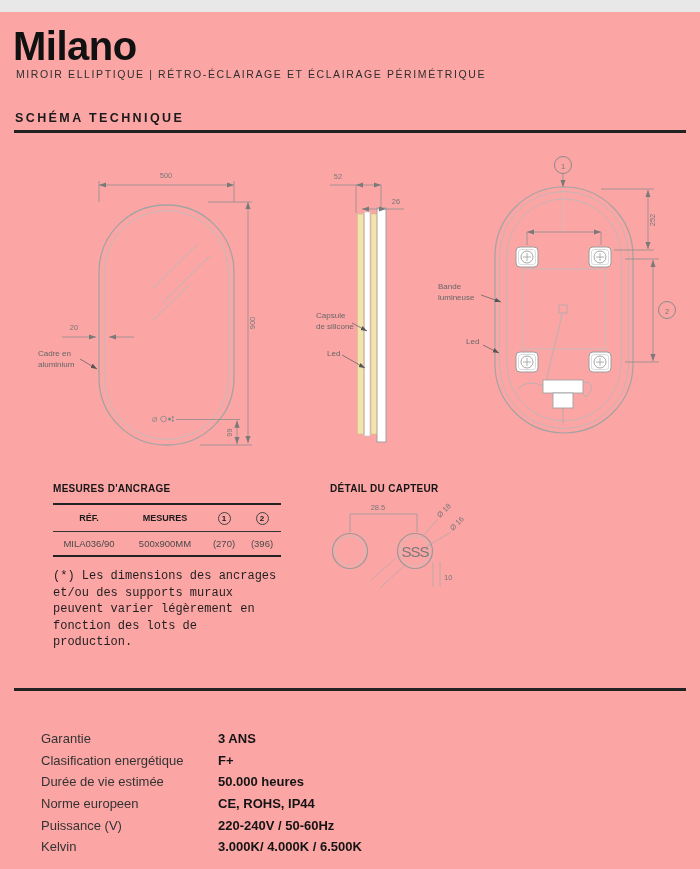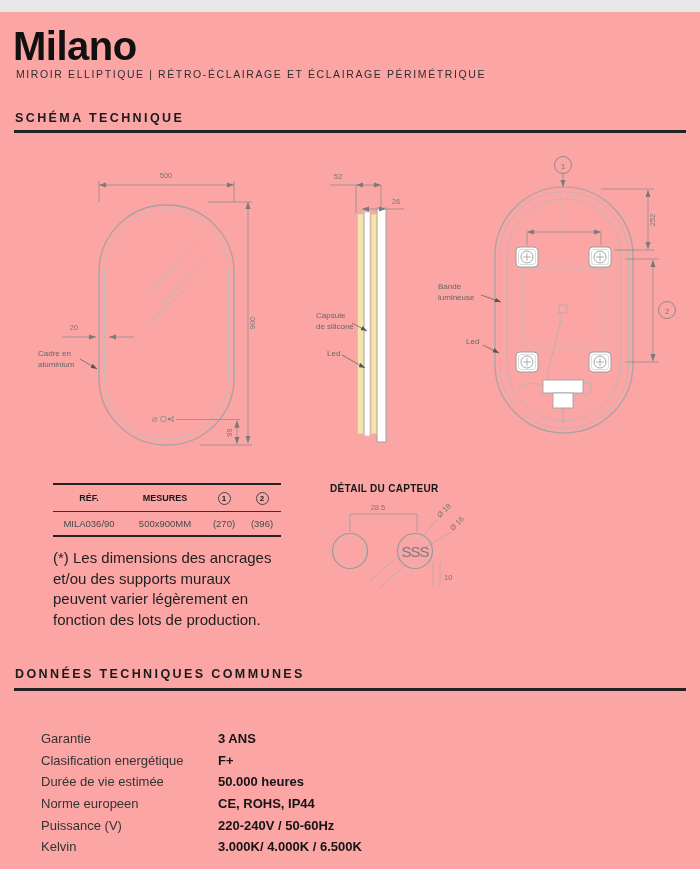--- a/index.html
+++ b/index.html
@@ -20,21 +20,21 @@
   .tbl-title { font-size:10px; font-weight:700; letter-spacing:0.3px; color:#161616; margin-bottom:9px; }
   .tbl { width:228px; border-top:2px solid #222; border-bottom:2px solid #222; }
   .tbl-row { display:flex; align-items:center; }
   .tbl-row.head { height:27px; border-bottom:1.5px solid #333; font-size:9px; font-weight:700; color:#1a1a1a; }
   .tbl-row.data { height:23px; font-size:9.5px; color:#4a4a4a; }
   .c1 { width:72px; text-align:center; }
   .c2 { width:80px; text-align:center; }
   .c3 { width:38px; text-align:center; }
   .c4 { width:38px; text-align:center; }
   .circ-num { display:inline-block; width:13px; height:13px; border:1px solid #444; border-radius:50%; font-size:8px; font-weight:700; line-height:12px; text-align:center; }
-  .footnote { margin-top:11px; width:226px; font-size:15px; line-height:1.38; color:#1f1f1f; }
+  .footnote { margin-top:11px; width:226px; font-size:12px; line-height:1.38; color:#1f1f1f;font-family:Liberation Mono, monospace; }
 
   .sensor-block { position:absolute; left:330px; top:471px; width:190px; }
   .sensor-title { font-size:10px; font-weight:700; letter-spacing:0.3px; color:#161616; }
 
   .tech-rows { position:absolute; left:41px; top:716px; width:650px; }
   .tech-row { display:flex; height:21.6px; align-items:center; font-size:13px; }
   .tech-label { width:177px; color:#333; }
   .tech-value { font-weight:700; color:#141414;text-align:center; }
 </style>
 </head>
@@ -207,20 +207,21 @@
 
       <text class="lab" x="438" y="277">Bande</text>
       <text class="lab" x="438" y="288">lumineuse</text>
       <path d="M481,283 L501,290" stroke="#666" stroke-width="0.8" fill="none" marker-end="url(#arl)"></path>
       <text class="lab" x="466" y="332">Led</text>
       <path d="M483,333 L499,341" stroke="#666" stroke-width="0.8" fill="none" marker-end="url(#arl)"></path>
     </g>
   </svg>
 
   <div class="anchor-block">
+    <div class="tbl-title">MESURES D'ANCRAGE</div>
     <div class="tbl">
       <div class="tbl-row head">
         <div class="c1">RÉF.</div>
         <div class="c2">MESURES</div>
         <div class="c3"><span class="circ-num">1</span></div>
         <div class="c4"><span class="circ-num">2</span></div>
       </div>
       <div class="tbl-row data">
         <div class="c1">MILA036/90</div>
         <div class="c2">500x900MM</div>
@@ -254,21 +255,20 @@
       <g stroke="#aaaaaa" stroke-width="0.7">
         <line x1="433" y1="556" x2="433" y2="581"></line>
         <line x1="440" y1="556" x2="440" y2="581"></line>
         <line x1="370" y1="575" x2="396" y2="552"></line>
         <line x1="380" y1="582" x2="406" y2="558"></line>
       </g>
       <text class="dim" x="444" y="574">10</text>
     </svg>
   </div>
 
-  <div class="sec-head" style="left:15px; top:655px;">DONNÉES TECHNIQUES COMMUNES</div>
   <div class="sec-rule" style="top:676px;"></div>
 
   <div class="tech-rows">
     <div class="tech-row">
       <span class="tech-label">Garantie</span>
       <span class="tech-value">3 ANS</span>
     </div>
     <div class="tech-row">
       <span class="tech-label">Clasification energétique</span>
       <span class="tech-value">F+</span>

